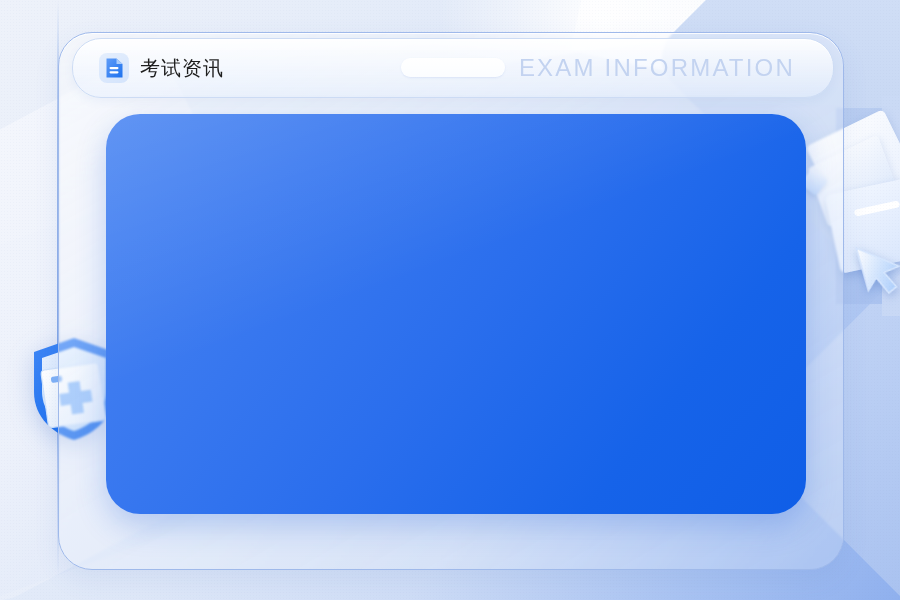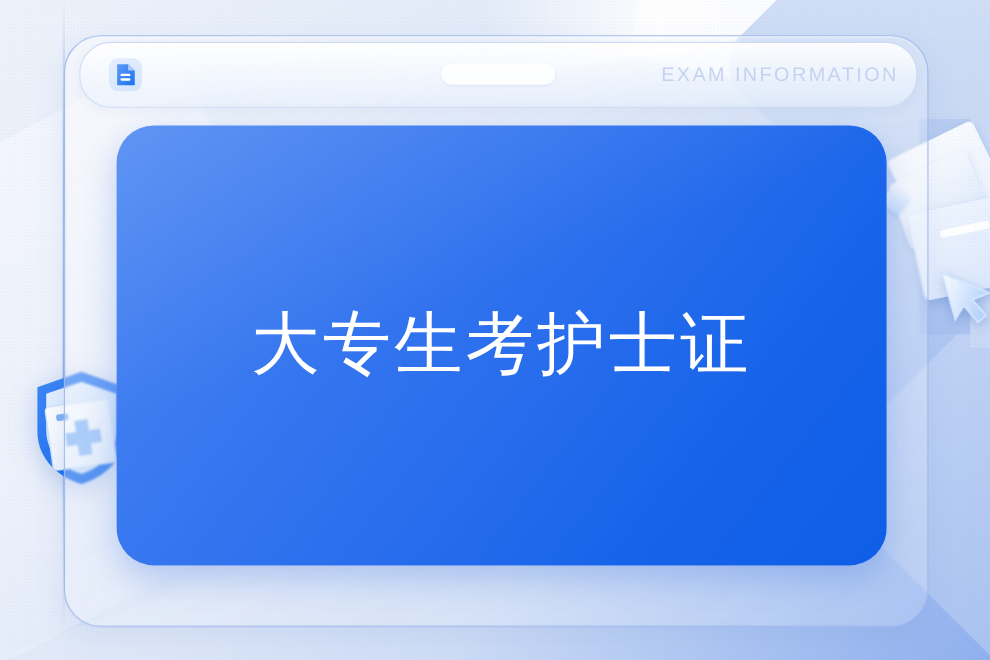--- a/index.html
+++ b/index.html
@@ -143,22 +143,22 @@
     margin-left:11px;font-size:20px;color:#1f1f1f;letter-spacing:1px;
     white-space:nowrap;
   }
   .notch{
     position:absolute;left:calc(50% - 52px);top:19px;width:104px;height:19px;
     background:linear-gradient(180deg,#ffffff 0%,#fbfdff 100%);
     border-radius:10px;
     box-shadow:0 1px 2px rgba(110,145,210,.16);
   }
   .hdr-en{
-    position:absolute;right:16px;top:50%;transform:translateY(-50%);
-    font-size:18px;letter-spacing:2.2px;color:#c3d3f0;white-space:nowrap;
+    position:absolute;right:38px;top:50%;transform:translateY(-50%);
+    font-size:24px;letter-spacing:2.2px;color:#c3d3f0;white-space:nowrap;
   }
 
   
   .blue-card{
     position:absolute;left:106px;top:114px;width:700px;height:400px;
     border-radius:34px;
     background:linear-gradient(128deg,#4b86f2 0%,#3d7bf0 22%,#2a6eed 52%,#1663e9 78%,#0f5ee7 100%);
     box-shadow:0 12px 30px rgba(35,95,215,.26);
     display:flex;flex-direction:column;align-items:center;justify-content:center;
   }
@@ -246,21 +246,21 @@
             <stop offset="0" stop-color="#5d9bf8"></stop>
             <stop offset="1" stop-color="#1e72ee"></stop>
           </linearGradient>
         </defs>
         <path d="M1.5 1.5 h10 L17.5 7 v13.5 h-16 Z" fill="url(#dg)"></path>
         <path d="M11.5 1.5 L17.5 7 h-6 Z" fill="#a9ccfb"></path>
         <rect x="4.5" y="10" width="9" height="2.2" rx="1.1" fill="#ffffff"></rect>
         <rect x="4.5" y="14.2" width="9" height="2.2" rx="1.1" fill="#ffffff"></rect>
       </svg>
     </div>
+    <span class="hdr-title">考试资讯</span>
     <div class="notch"></div>
     <span class="hdr-en">EXAM INFORMATION</span>
   </div>
 
   <div class="blue-card">
-    <div class="title-line">大专生考护士证</div>
   </div>
 
 </div>
 
 </body></html>

